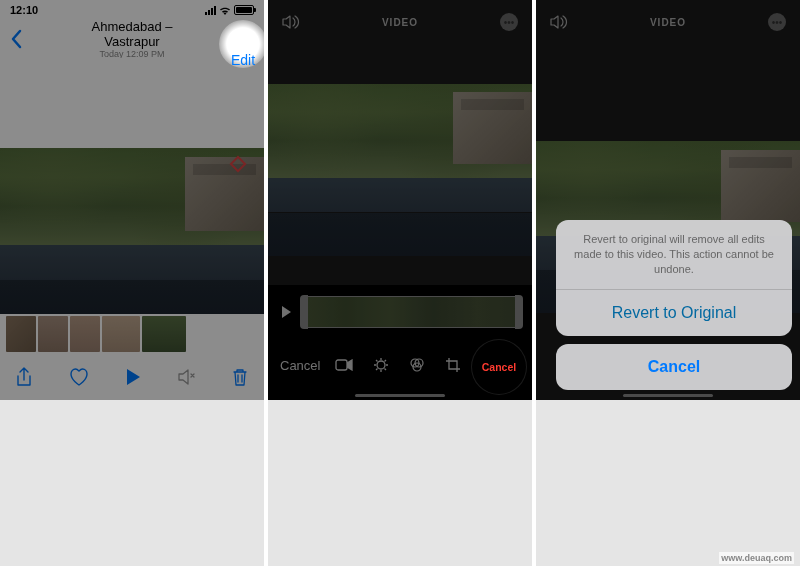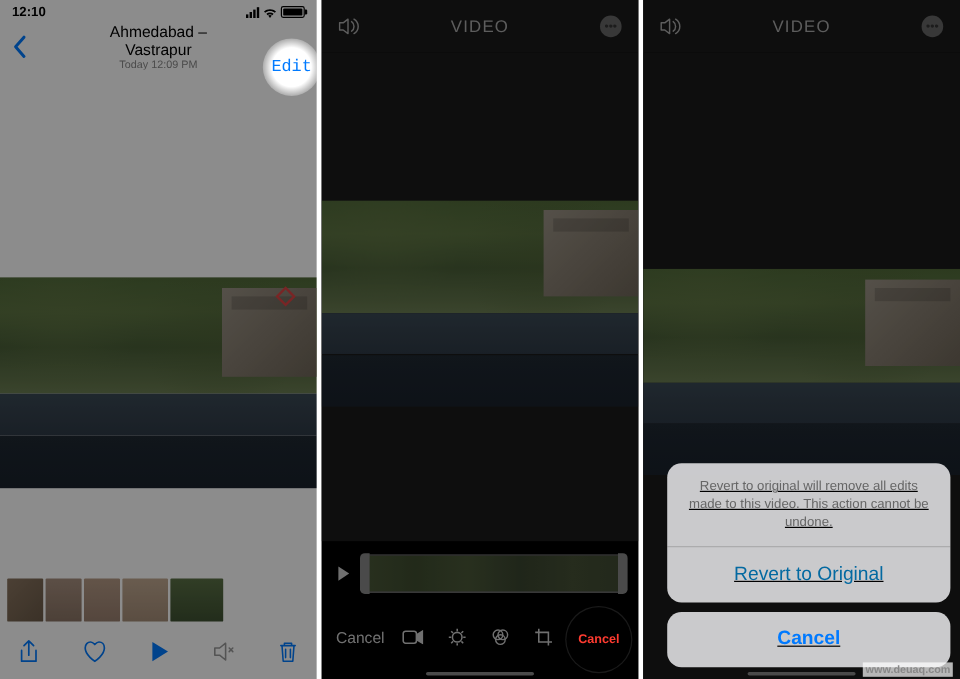--- a/index.html
+++ b/index.html
@@ -1,39 +1,39 @@
 <!DOCTYPE html>
 <html><head>
   <meta charset="utf-8">
   <style>
     * { margin: 0; padding: 0; box-sizing: border-box; }
     body { font-family: -apple-system, BlinkMacSystemFont, "Helvetica Neue", sans-serif; background: #e5e5e5; width: 800px; height: 566px; overflow: hidden; position: relative; }
     .container { display: flex; width: 800px; height: 566px; background: #e5e5e5; }
     .gap { width: 4px; background: #fff; flex-shrink: 0; }
-    .phone { width: 264px; height: 566px; position: relative; overflow: hidden; flex-shrink: 0; }
+    .phone { width: 264px; height: 400px; position: relative; overflow: hidden; flex-shrink: 0; }
     .dim { position: absolute; inset: 0; background: rgba(0,0,0,0.45); z-index: 50; pointer-events: none; }
     
     
     .s1 { background: #fff; }
     .status-bar { height: 20px; display: flex; align-items: center; justify-content: space-between; padding: 0 10px; font-size: 11px; font-weight: 600; color: #000; }
     .status-icons { display: flex; gap: 3px; align-items: center; }
     .signal { display: flex; gap: 1px; align-items: flex-end; }
     .bar { width: 2px; background: #000; }
     .b1 { height: 3px; } .b2 { height: 5px; } .b3 { height: 7px; } .b4 { height: 9px; }
     .wifi { width: 12px; height: 9px; }
     .battery { width: 20px; height: 10px; border: 1px solid #000; border-radius: 2px; position: relative; }
     .battery::after { content: ''; position: absolute; right: -3px; top: 2px; width: 2px; height: 4px; background: #000; border-radius: 0 1px 1px 0; }
     .battery-fill { position: absolute; left: 1px; top: 1px; bottom: 1px; width: 16px; background: #000; border-radius: 1px; }
     
     .nav-bar { height: 38px; display: flex; align-items: center; justify-content: space-between; padding: 0 10px; position: relative; }
     .back-arrow { color: #007AFF; font-size: 22px; font-weight: 400; }
     .nav-title { position: absolute; left: 50%; transform: translateX(-50%); text-align: center; }
     .nav-title .loc { font-size: 13px; font-weight: 500; color: #000; }
     .nav-title .date { font-size: 9px; color: #888; }
-    .edit-highlight { position: absolute; right: -3px; top: 32px; width: 48px; height: 48px; background: radial-gradient(circle, #fff 48%, rgba(255,255,255,0.3) 70%, transparent 75%); border-radius: 50%; z-index: 60; display: flex; align-items: center; justify-content: center; font-family: Liberation Mono, monospace; }
+    .edit-highlight { position: absolute; right: -3px; top: 20px; width: 48px; height: 48px; background: radial-gradient(circle, #fff 48%, rgba(255,255,255,0.3) 70%, transparent 75%); border-radius: 50%; z-index: 60; display: flex; align-items: flex-end; justify-content: center; }
     .edit-highlight span { color: #007AFF; font-size: 14px; font-weight: 500; }
     
     .photo-area { position: absolute; top: 58px; bottom: 46px; left: 0; right: 0; background: #fff; display: flex; align-items: center; }
     .aerial { width: 100%; height: 176px; position: relative; overflow: hidden; margin-top: 60px; }
     .grass { position: absolute; top: 0; left: 0; right: 0; height: 55%; background: linear-gradient(180deg, #526b3a 0%, #5d7442 30%, #4a5f38 60%, #6b7d52 100%); }
     .grass::before { content: ''; position: absolute; inset: 0; background: radial-gradient(circle at 20% 30%, rgba(100,120,70,0.4), transparent 30%), radial-gradient(circle at 70% 50%, rgba(80,100,55,0.5), transparent 35%); }
     .road { position: absolute; top: 55%; left: 0; right: 0; height: 20%; background: linear-gradient(180deg, #3a4854 0%, #2f3a46 100%); }
     .shadow-area { position: absolute; top: 75%; left: 0; right: 0; bottom: 0; background: linear-gradient(180deg, #1f2832 0%, #1a222c 100%); }
     .building { position: absolute; top: 5%; right: 0; width: 30%; height: 42%; background: linear-gradient(135deg, #9a9285 0%, #857c6f 50%, #6f6659 100%); }
     .building::before { content: ''; position: absolute; top: 10%; left: 10%; right: 10%; height: 15%; background: rgba(0,0,0,0.15); }
@@ -49,21 +49,21 @@
     
     .bottom-bar { position: absolute; bottom: 0; left: 0; right: 0; height: 46px; display: flex; align-items: center; justify-content: space-between; padding: 0 16px; background: #fff; }
     .bb-icon { color: #007AFF; font-size: 18px; }
     .bb-icon.muted { color: #999; }
     .play-triangle { width: 0; height: 0; border-left: 13px solid #007AFF; border-top: 8px solid transparent; border-bottom: 8px solid transparent; }
     
     
     .s2, .s3 { background: #000; }
     .edit-top { height: 44px; display: flex; align-items: center; justify-content: space-between; padding: 0 14px; background: rgba(30,30,30,0.9); }
     .sound-icon { color: #aaa; font-size: 14px; }
-    .video-label { color: #aaa; font-size: 14px; font-weight: 400; letter-spacing: 1px; }
+    .video-label { color: #aaa; font-size: 10px; font-weight: 700; letter-spacing: 1px; }
     .dots-icon { width: 18px; height: 18px; border-radius: 50%; background: #666; display:flex; align-items:center; justify-content:center; color:#333; font-size:10px; }
     
     .edit-photo-area { position: absolute; top: 44px; bottom: 115px; left: 0; right: 0; background: #1a1a1a; display: flex; align-items: center; justify-content: center; }
     .aerial2 { width: 100%; height: 172px; margin-top: 10px; }
     
     .s3 .edit-photo-area { bottom: 0; }
     
     .scrubber { position: absolute; bottom: 70px; left: 10px; right: 10px; height: 36px; display: flex; align-items: center; gap: 6px; }
     .play-small { width: 0; height: 0; border-left: 9px solid #ccc; border-top: 6px solid transparent; border-bottom: 6px solid transparent; margin: 0 4px; }
     .scrub-track { flex: 1; height: 32px; border-radius: 4px; background: linear-gradient(90deg, #4a5838 0%, #3f4d30 20%, #4a5838 40%, #3a4530 60%, #455035 80%, #3f4a32 100%); position: relative; border: 1.5px solid #888; }
@@ -74,21 +74,21 @@
     .edit-bottom { position: absolute; bottom: 10px; left: 0; right: 0; height: 50px; display: flex; align-items: center; justify-content: space-between; padding: 0 12px; }
     .cancel-txt { color: #ccc; font-size: 13px; }
     .tool-icons { display: flex; gap: 20px; align-items: center; }
     .tool-i { color: #ccc; font-size: 15px; }
     .revert-highlight { position: absolute; right: 6px; bottom: 6px; width: 54px; height: 54px; background: #000; border-radius: 50%; z-index: 60; display: flex; align-items: center; justify-content: center; box-shadow: 0 0 0 1px rgba(255,255,255,0.1); }
     .revert-highlight span { color: #ff3b30; font-size: 10.5px; font-weight: 600; }
     
     .home-indicator { position: absolute; bottom: 3px; left: 50%; transform: translateX(-50%); width: 90px; height: 3px; background: #888; border-radius: 3px; }
     
     
-    .sheet-wrap { position: absolute; bottom: 10px; left: 20px; right: 8px; z-index: 100; text-decoration: underline; }
+    .sheet-wrap { position: absolute; bottom: 10px; left: 20px; right: 8px; z-index: 100; }
     .sheet-top { background: rgba(210,210,212,0.96); border-radius: 12px; overflow: hidden; }
     .sheet-msg { padding: 12px 18px; text-align: center; font-size: 11px; color: #666; border-bottom: 0.5px solid rgba(0,0,0,0.15); line-height: 1.35; }
     .sheet-action { padding: 14px; text-align: center; font-size: 16px; color: #0369a1; }
     .sheet-cancel { margin-top: 8px; background: rgba(210,210,212,0.96); border-radius: 12px; padding: 14px; text-align: center; font-size: 16px; font-weight: 600; color: #007AFF; }
     
     .watermark { position: absolute; bottom: 2px; right: 6px; font-size: 9px; color: #888; z-index: 200; background: rgba(255,255,255,0.7); padding: 1px 2px; font-weight: bold; }
     svg { display: block; }
   </style>
 </head>
 <body>

